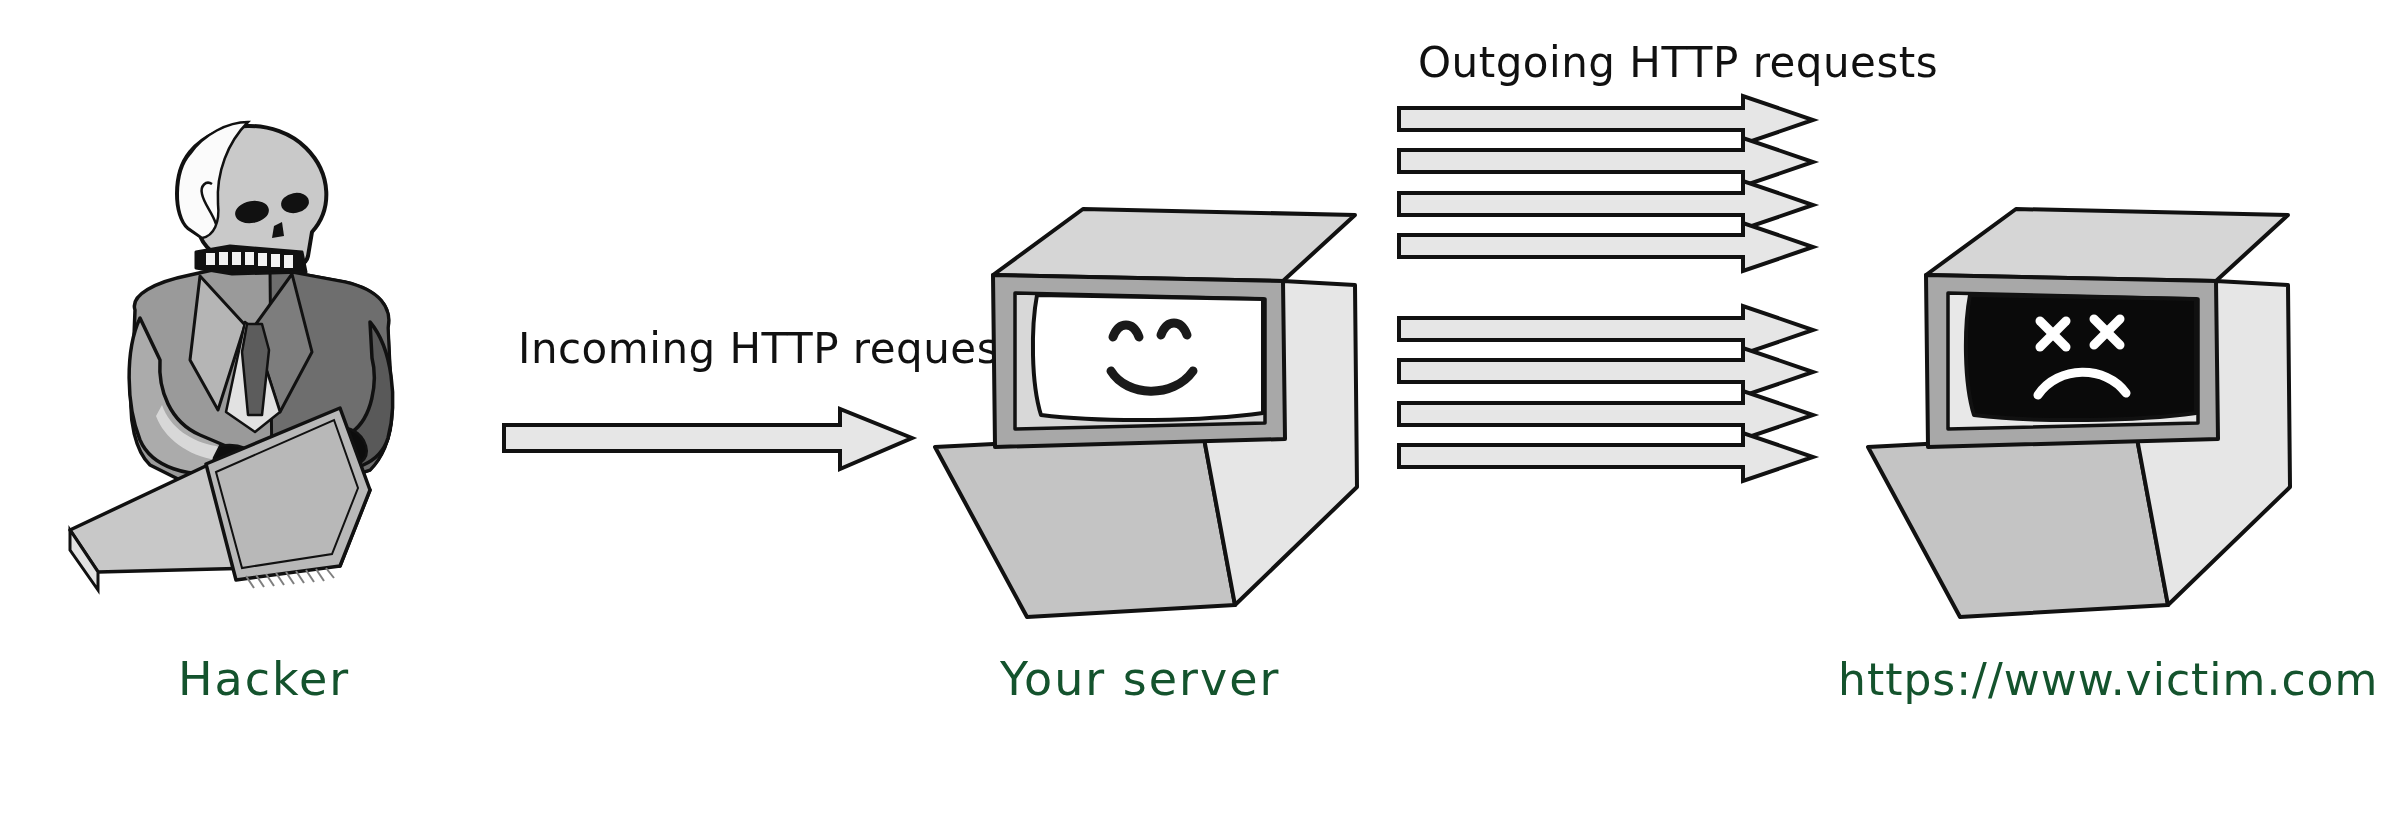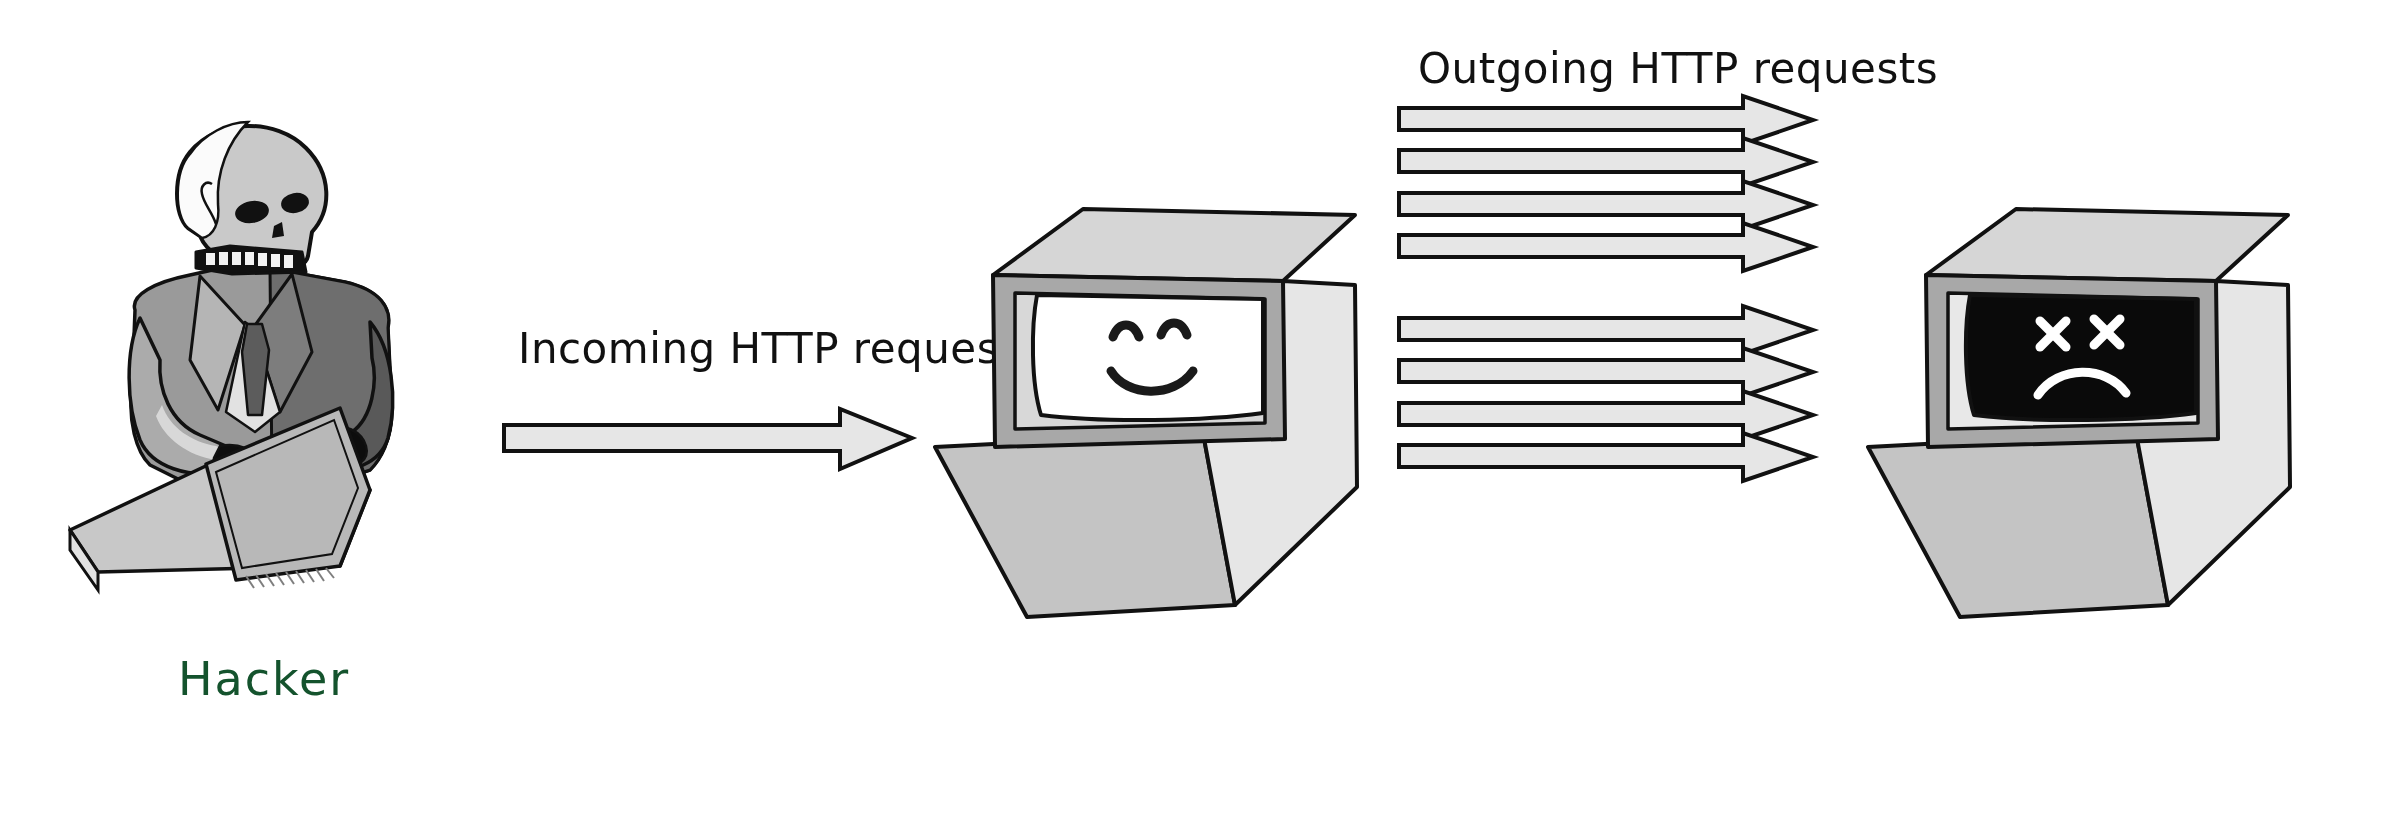--- a/index.html
+++ b/index.html
@@ -166,22 +166,23 @@
                C 126 198, 126 142, 132 110 Z" fill="#ffffff" stroke="#111" stroke-width="4" stroke-linejoin="round"></path>
 
       <g fill="none" stroke="#1a1a1a" stroke-width="9" stroke-linecap="round">
         <path d="M208 152 C 214 136, 228 136, 234 152"></path>
         <path d="M256 150 C 262 134, 276 134, 282 150"></path>
         <path d="M206 186 C 222 212, 268 214, 288 186"></path>
       </g>
     </svg>
   </div>
 
-
-  <div class="abs label-dark" style="left:1418px; top:44px; font-size:42px;">Outgoing HTTP requests</div>
+  <div class="abs label-grey" style="left:1000px; top:652px; font-size:46px;">Your server</div>
+
+  <div class="abs label-dark" style="left:1418px; top:38px; font-size:42px;">Outgoing HTTP requests</div>
 
   <div class="abs" style="left:1395px; top:95px; width:425px; height:340px;">
     <svg width="425" height="340" viewBox="0 0 425 340">
       <g fill="#e6e6e6" stroke="#111" stroke-width="4" stroke-linejoin="miter">
         <path d="M4 13 L 348 13 L 348 1 L 418 25 L 348 49 L 348 35 L 4 35 Z"></path>
         <path d="M4 55 L 348 55 L 348 43 L 418 67 L 348 91 L 348 77 L 4 77 Z"></path>
         <path d="M4 98 L 348 98 L 348 86 L 418 110 L 348 134 L 348 120 L 4 120 Z"></path>
         <path d="M4 140 L 348 140 L 348 128 L 418 152 L 348 176 L 348 162 L 4 162 Z"></path>
       </g>
     </svg>
@@ -221,14 +222,15 @@
         </g>
         <g>
           <path d="M256 134 L 282 160"></path>
           <path d="M282 134 L 256 160"></path>
         </g>
         <path d="M200 210 C 220 180, 268 180, 288 208"></path>
       </g>
     </svg>
   </div>
 
+  <div class="abs label-grey" style="left:1838px; top:654px; font-size:44px; letter-spacing:1px;">https://www.victim.com</div>
 
 </div>
 
 </body></html>

